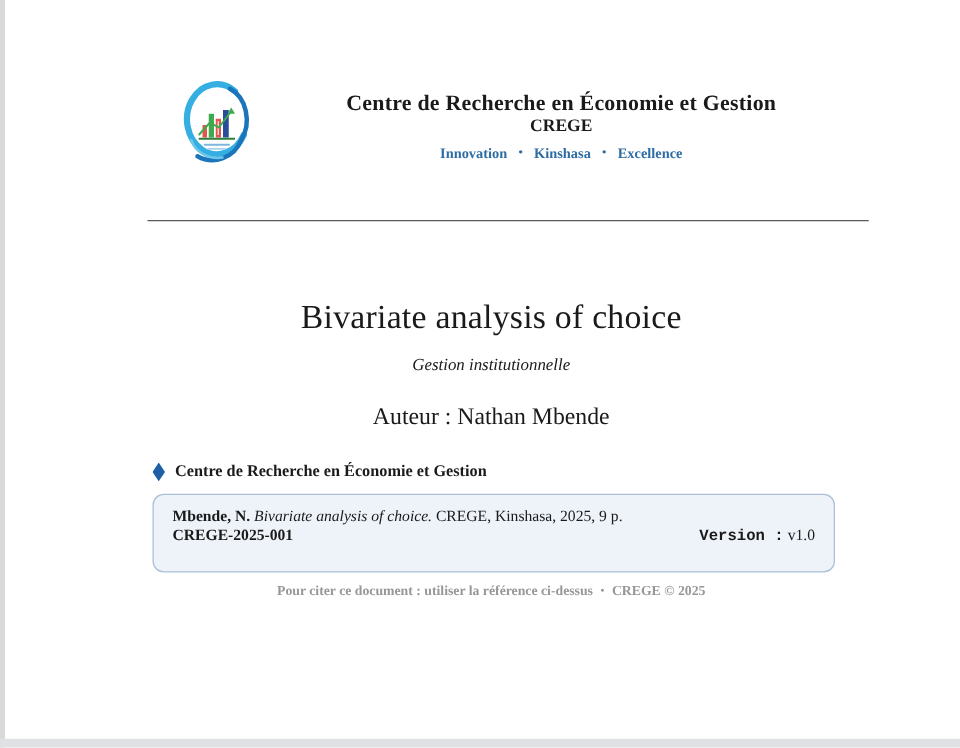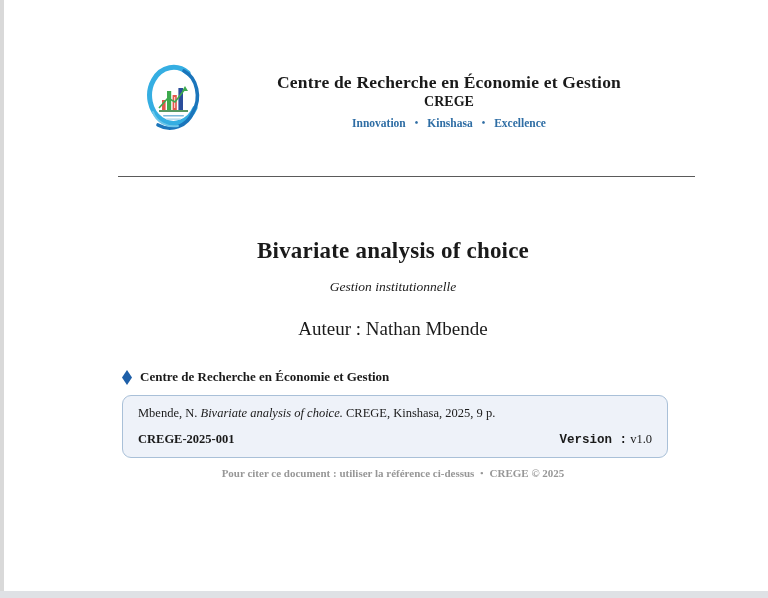--- a/index.html
+++ b/index.html
@@ -21,38 +21,38 @@
   .org-name{font-size:17.5px;font-weight:bold;letter-spacing:.2px;line-height:1.15;}
   .org-abbr{font-size:14px;font-weight:bold;margin-top:2px;}
   .tagline{font-size:11.5px;font-weight:bold;color:#2e6da4;margin-top:7px;}
   .tagline .sep{display:inline-block;margin:0 9px;font-size:10px;vertical-align:1px;}
 
   .rule{position:absolute;left:118px;top:176px;width:577px;height:0;
         border-top:1.5px solid #5a5a5a;}
 
   
   .title-block{position:absolute;left:118px;top:238px;width:550px;text-align:center;}
-  .doc-title{font-size:23px;font-weight:bold;margin:0;letter-spacing:.2px;}
+  .doc-title{font-size:27px;font-weight:normal;margin:0;letter-spacing:.2px;}
   .doc-subtitle{font-size:13.5px;font-style:italic;margin-top:15px;}
   .doc-author{font-size:19px;margin-top:23px;}
 
   
   .section-head{position:absolute;left:122px;top:369px;display:flex;align-items:center;}
   .diamond{width:10px;height:15px;margin-right:8px;flex:0 0 10px;}
   .section-label{font-size:13px;font-weight:bold;}
 
   
   .cite-box{position:absolute;left:122px;top:395px;width:546px;height:63px;
     box-sizing:border-box;background:#eef2f9;border:1.5px solid #a9c0d8;
     border-radius:9px;padding:10px 15px 9px 15px;}
   .cite-line1{font-size:12.5px;}
-  .cite-line1 .bold{font-weight:normal;}
+  .cite-line1 .bold{font-weight:bold;}
   .cite-line1 .italic{font-style:italic;}
   .cite-line2{display:flex;justify-content:space-between;align-items:baseline;
-    font-size:12.5px;margin-top:11px;}
+    font-size:12.5px;}
   .cite-ref{font-weight:bold;}
   .cite-version .bold{font-weight:bold;font-family:Liberation Mono, monospace;}
 
   
   .footer{position:absolute;left:118px;top:467px;width:550px;text-align:center;
     font-size:11px;color:#979797;font-weight:bold;}
   .footer .sep{display:inline-block;margin:0 6px;font-size:9px;vertical-align:1px;}
 </style>
 </head>
 <body>

